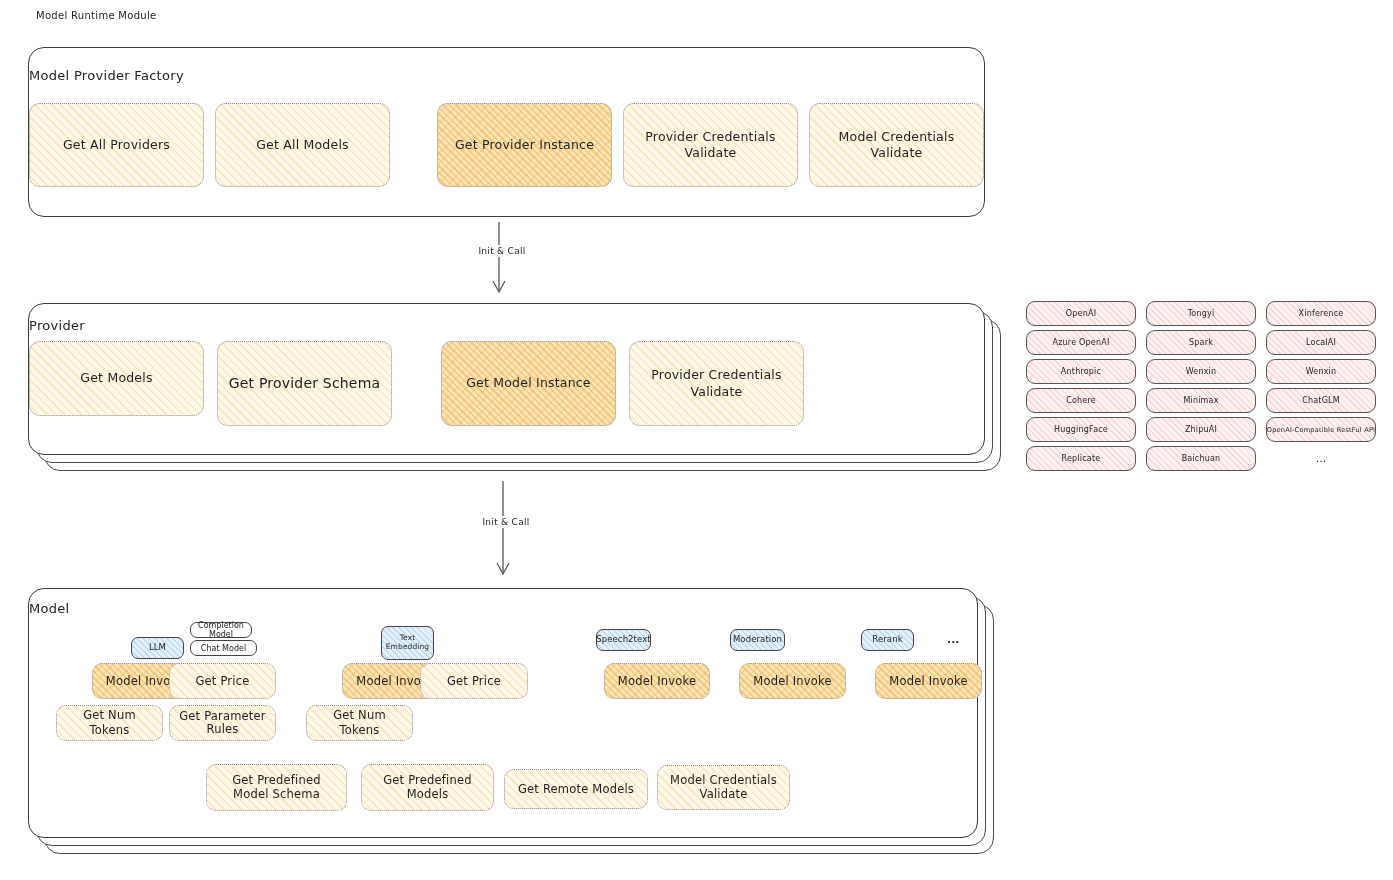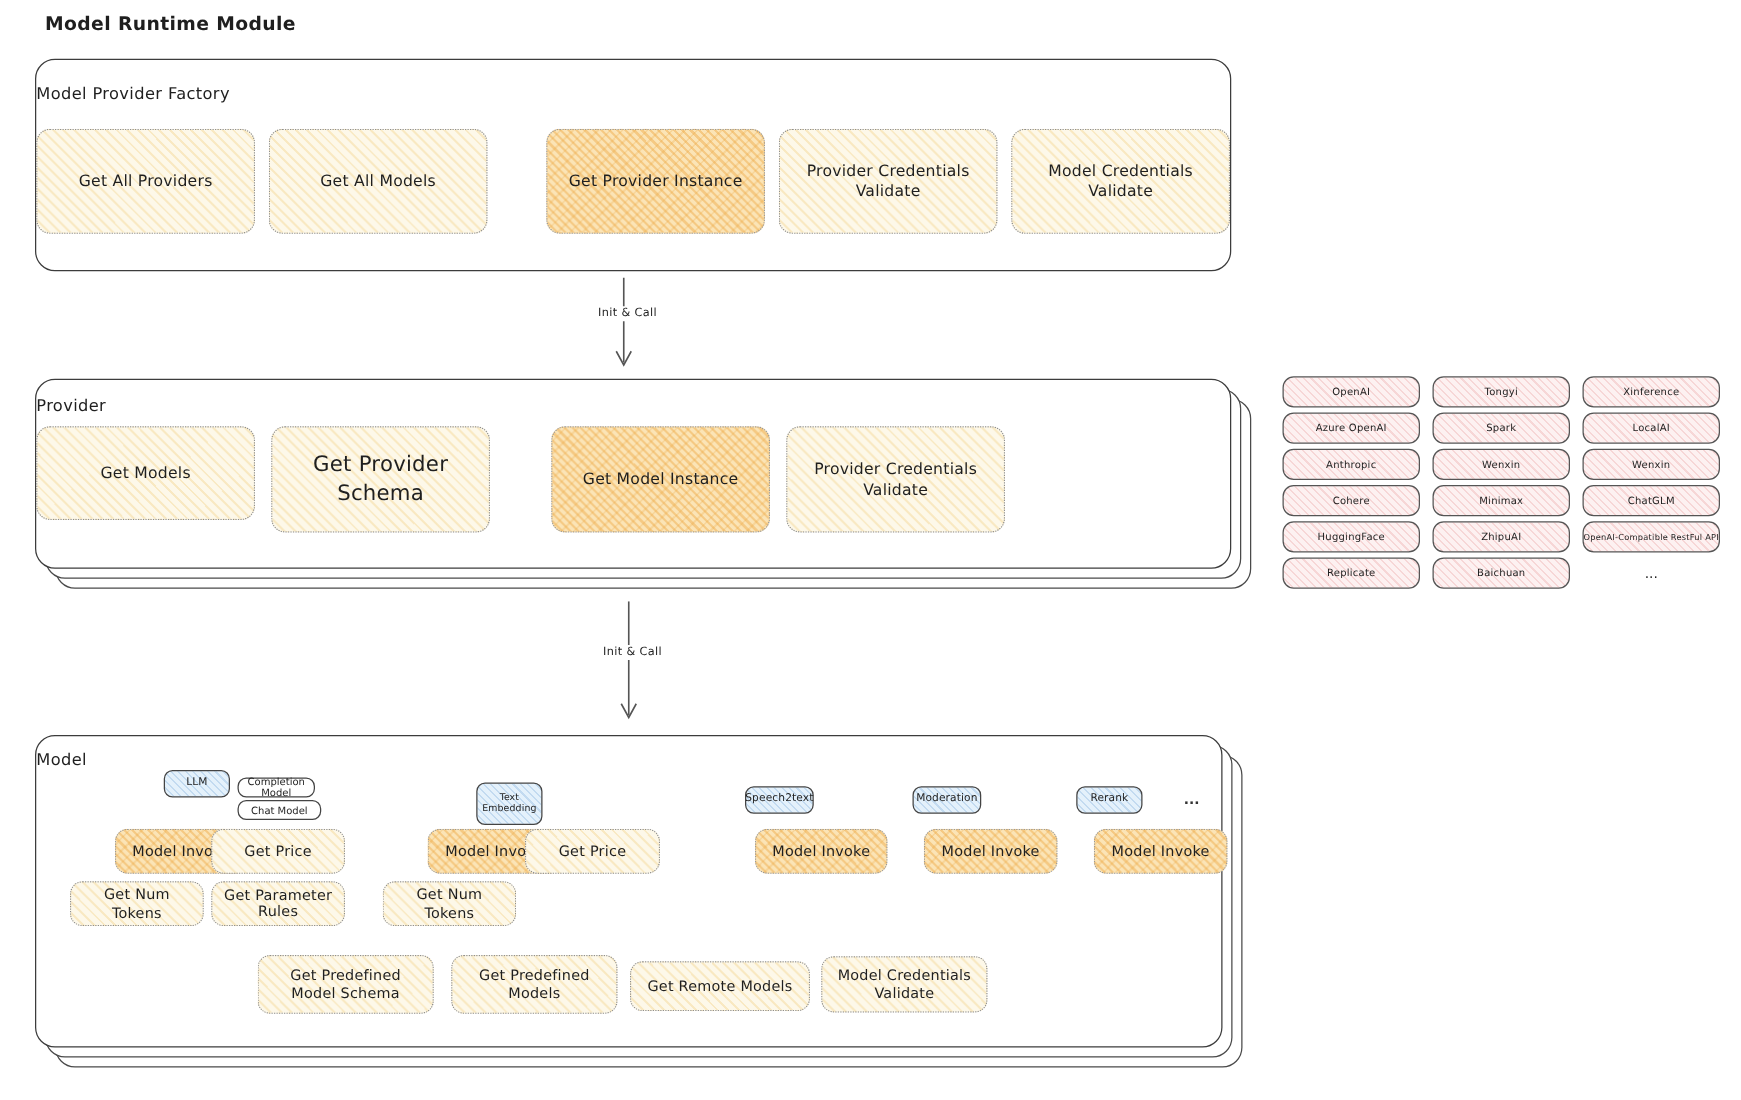--- a/index.html
+++ b/index.html
@@ -1,21 +1,21 @@
 <!DOCTYPE html>
 <html><head>
 <meta charset="utf-8">
 <style>
   html,body{margin:0;padding:0;}
   body{
     width:1393px;height:880px;position:relative;background:#ffffff;
     font-family:"DejaVu Sans",sans-serif;color:#1f1f1f;overflow:hidden;
   }
   .page-title{
-    position:absolute;left:36px;top:10px;font-size:15px;font-weight:700;letter-spacing:.3px;
+    position:absolute;left:36px;top:10px;font-size:10px;font-weight:400;letter-spacing:.3px;
   }
   
   .panel{
     position:absolute;background:#fff;border:1.5px solid #3c3c3c;border-radius:16px;
     box-sizing:border-box;
   }
   .layer{
     position:absolute;background:#fff;border:1.4px solid #4a4a4a;border-radius:16px;
     box-sizing:border-box;
   }
@@ -99,21 +99,21 @@
   <polyline points="5,59 11,70 17,59" fill="none" stroke="#555" stroke-width="1.3"></polyline>
 </svg>
 <div class="arrow-label" style="left:468px;top:245px;width:62px;">Init &amp; Call</div>
 
 <div class="layer" style="left:44px;top:319px;width:957px;height:152px;"></div>
 <div class="layer" style="left:36px;top:311px;width:957px;height:152px;"></div>
 <div class="panel" style="left:28px;top:303px;width:957px;height:152px;">
   <div class="panel-title" style="margin-top:14px;">Provider</div>
   <div class="row" style="gap:13px;margin-top:8px;">
     <div class="node" style="width:175px;height:75px;font-size:12.5px;">Get Models</div>
-    <div class="node" style="width:175px;height:85px;font-size:17px;">Get Provider Schema</div>
+    <div class="node" style="width:175px;height:85px;font-size:14px;">Get Provider Schema</div>
     <div class="node hl" style="width:175px;height:85px;font-size:12.5px;">Get Model Instance</div>
     <div class="node" style="width:175px;height:85px;font-size:12.5px;padding:4px 16px;">Provider Credentials Validate</div>
   </div>
 </div>
 
 <div class="chips">
   <div class="chip-col">
     <div class="chip">OpenAI</div>
     <div class="chip">Azure OpenAI</div>
     <div class="chip">Anthropic</div>
@@ -143,21 +143,21 @@
   <line x1="11" y1="0" x2="11" y2="91" stroke="#555" stroke-width="1.3"></line>
   <polyline points="5,82 11,93 17,82" fill="none" stroke="#555" stroke-width="1.3"></polyline>
 </svg>
 <div class="arrow-label" style="left:472px;top:516px;width:62px;">Init &amp; Call</div>
 
 <div class="layer" style="left:44px;top:604px;width:950px;height:250px;"></div>
 <div class="layer" style="left:36px;top:596px;width:950px;height:250px;"></div>
 <div class="panel" style="left:28px;top:588px;width:950px;height:250px;">
   <div class="panel-title" style="margin-top:12px;">Model</div>
 
-  <div class="tab-blue" style="left:102px;top:27px;width:53px;height:22px;text-align:right;">LLM</div>
+  <div class="tab-blue" style="left:102px;top:48px;width:53px;height:22px;text-align:right;">LLM</div>
   <div class="tab-white" style="left:161px;top:33px;width:62px;height:16px;">Completion Model</div>
   <div class="tab-white" style="left:161px;top:51px;width:67px;height:16px;">Chat Model</div>
   <div class="tab-blue" style="left:352px;top:37px;width:53px;height:26px;font-size:7.5px;padding:16px 6px;">Text Embedding</div>
   <div class="tab-blue" style="left:567px;top:40px;width:55px;height:22px;">Speech2text</div>
   <div class="tab-blue" style="left:701px;top:40px;width:55px;height:22px;">Moderation</div>
   <div class="tab-blue" style="left:832px;top:40px;width:53px;height:22px;">Rerank</div>
   <div class="more-dots" style="left:918px;top:44px;">...</div>
 
   <div class="node hl ops-btn" style="left:27px;top:74px;width:106px;height:36px;">Model Invoke</div>
   <div class="node ops-btn" style="left:140px;top:74px;width:107px;height:36px;">Get Price</div>

